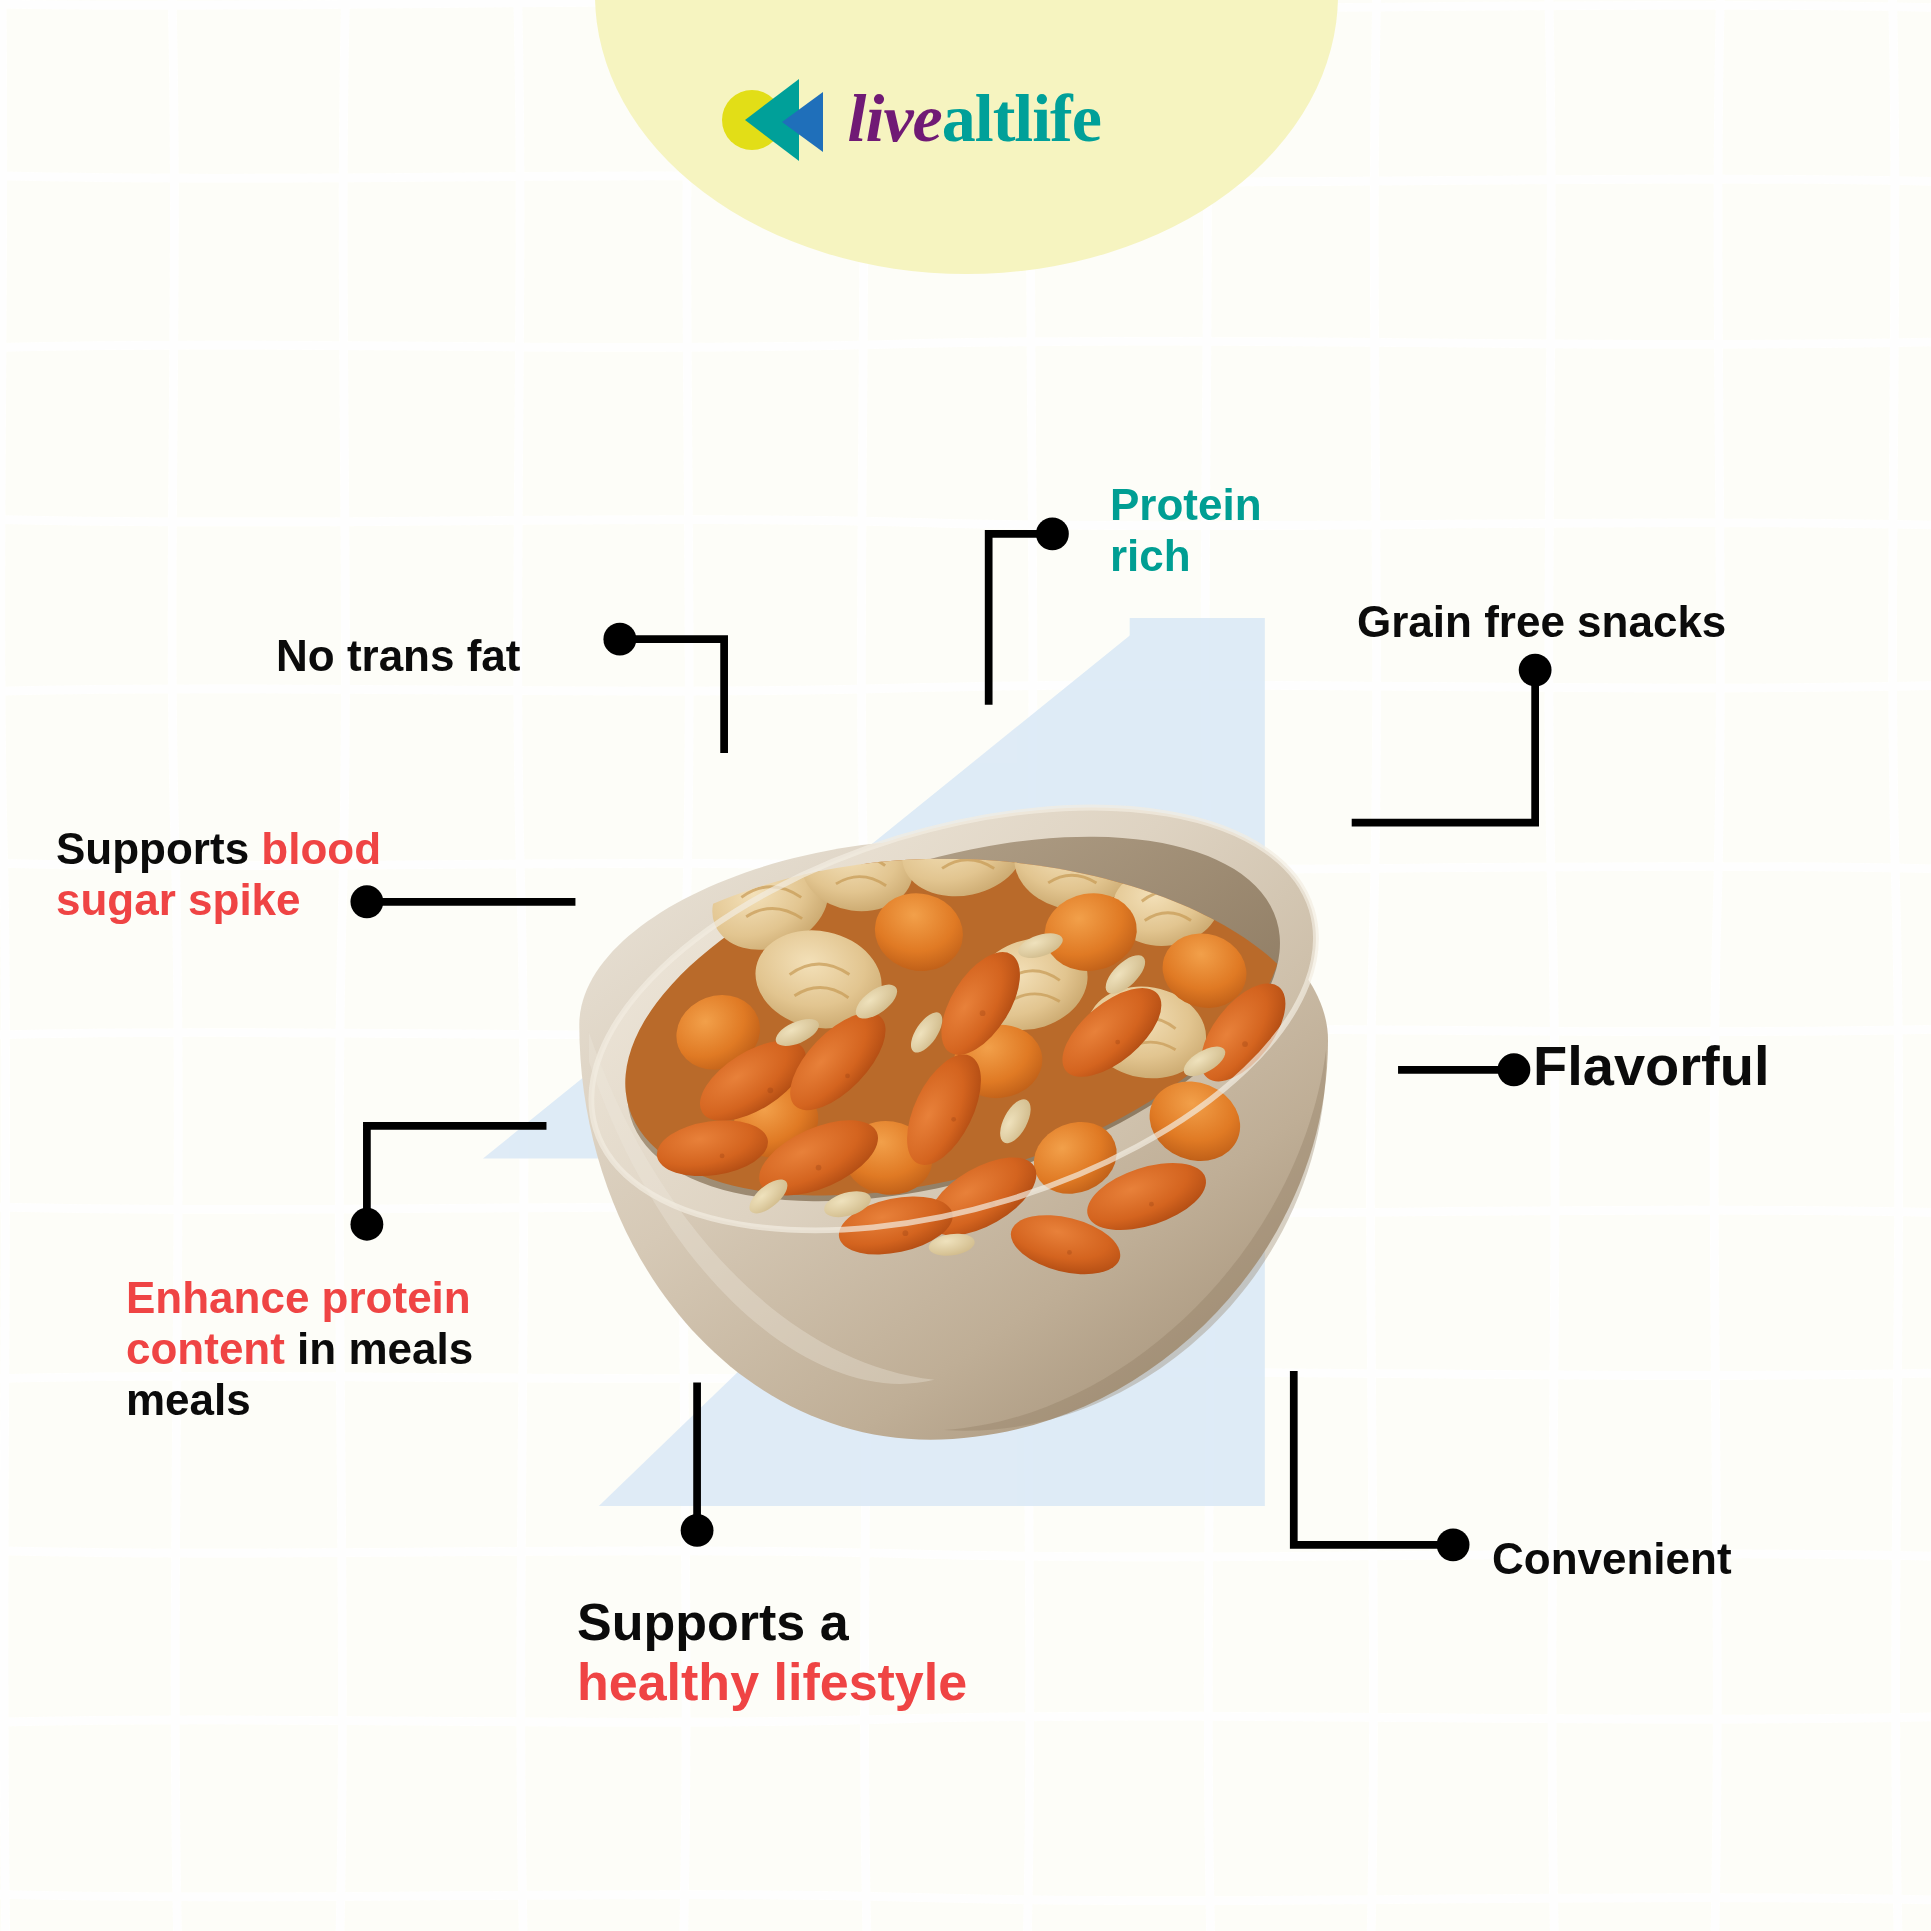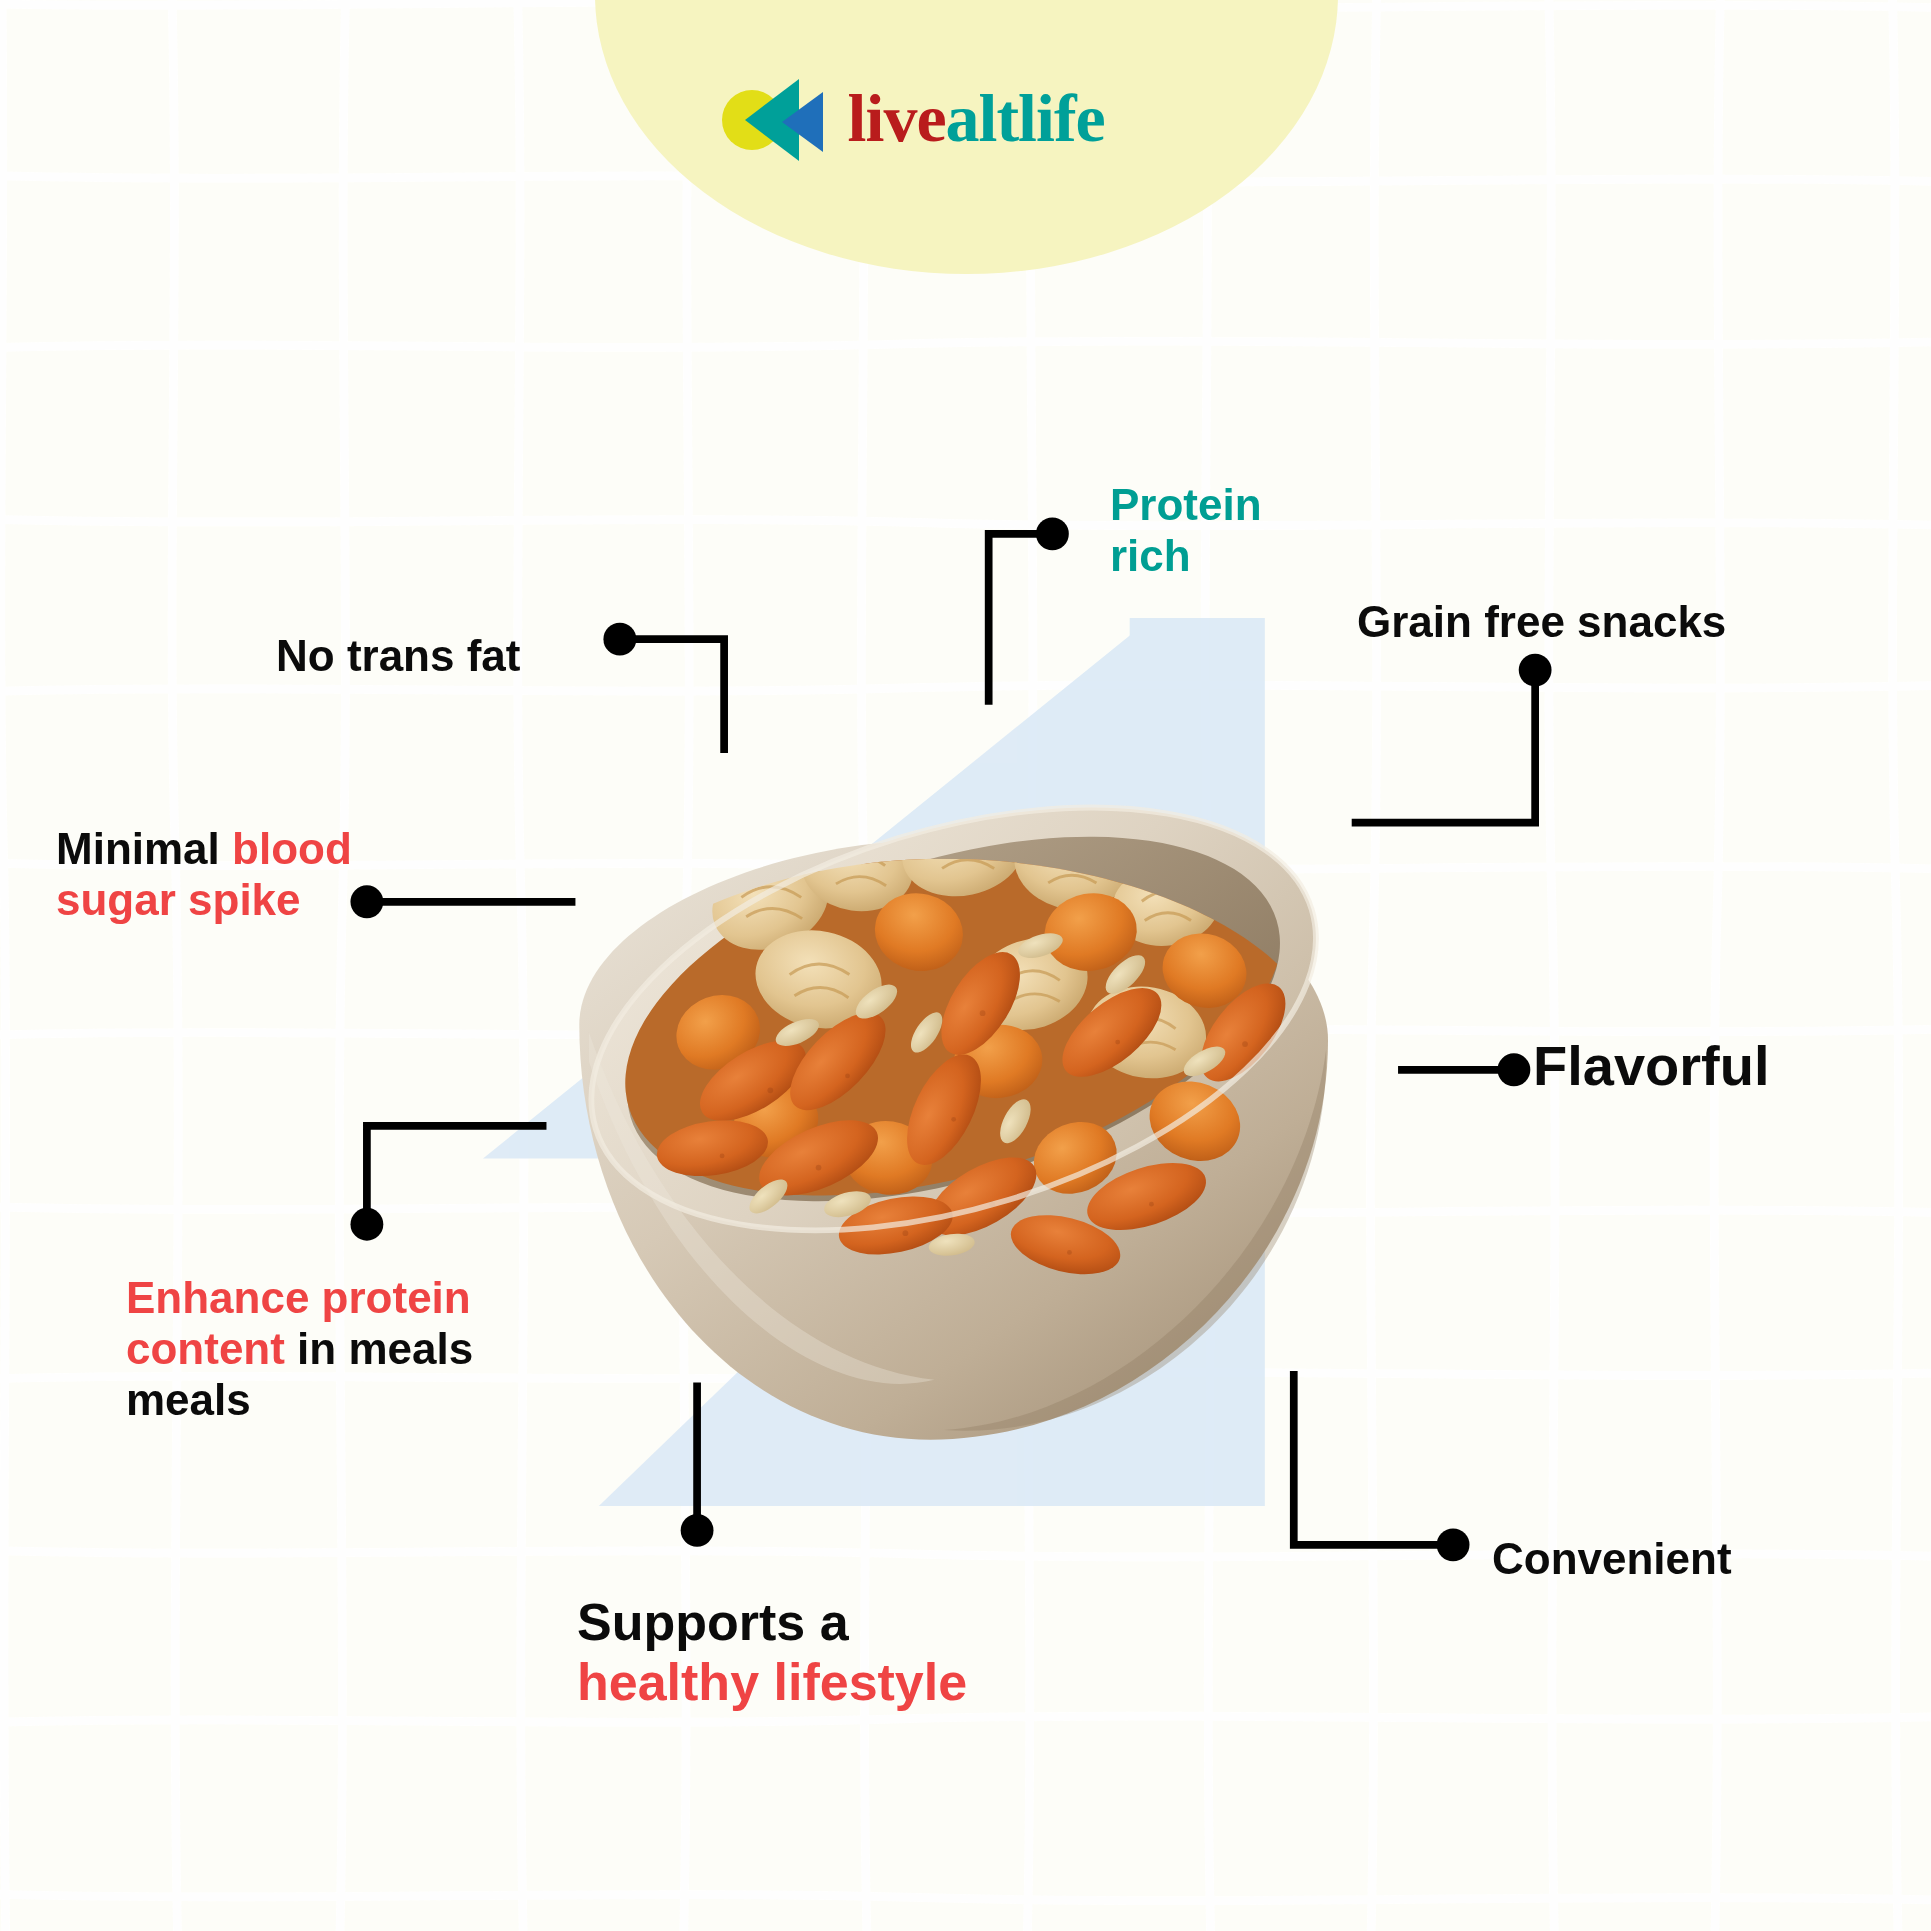--- a/index.html
+++ b/index.html
@@ -83,21 +83,21 @@
   }
   .logo-word {
     font-family: "Liberation Serif", serif;
     font-weight: 700;
     font-size: 68px;
     line-height: 1;
     letter-spacing: -1px;
     margin-left: 11.6px;
     white-space: nowrap;
   }
-  .logo-word .w-live { color: #b91c1c; }
+  .logo-word .w-live { color: #701a75; font-style: italic; }
   .logo-word .w-alt  { color: #00a099; }
 
   
   .bg-chevron {
     position: absolute;
     z-index: 1;
     pointer-events: none;
   }
 
   
@@ -358,21 +358,21 @@
       <circle cx="1505" cy="1600" r="17"></circle>
     </g>
   </svg>
 
   <div class="label teal lbl-protein-rich"><span>Protein</span><br><span>rich</span></div>
 
   <div class="label lbl-no-trans-fat"><span>No trans fat</span></div>
 
   <div class="label lbl-grain-free"><span>Grain free snacks</span></div>
 
-  <div class="label lbl-minimal-blood"><span>Minimal </span><span class="hl">blood</span><br><span class="hl">sugar spike</span></div>
+  <div class="label lbl-minimal-blood"><span>Supports </span><span class="hl">blood</span><br><span class="hl">sugar spike</span></div>
 
   <div class="label lbl-flavorful"><span>Flavorful</span></div>
 
   <div class="label lbl-enhance-protein"><span class="hl">Enhance protein</span><br><span class="hl">content</span><span> in meals</span><br><span>meals</span></div>
 
   <div class="label lbl-supports"><span>Supports a</span><br><span class="hl">healthy lifestyle</span></div>
 
   <div class="label lbl-convenient"><span>Convenient</span><br></div>
 
 </div>

